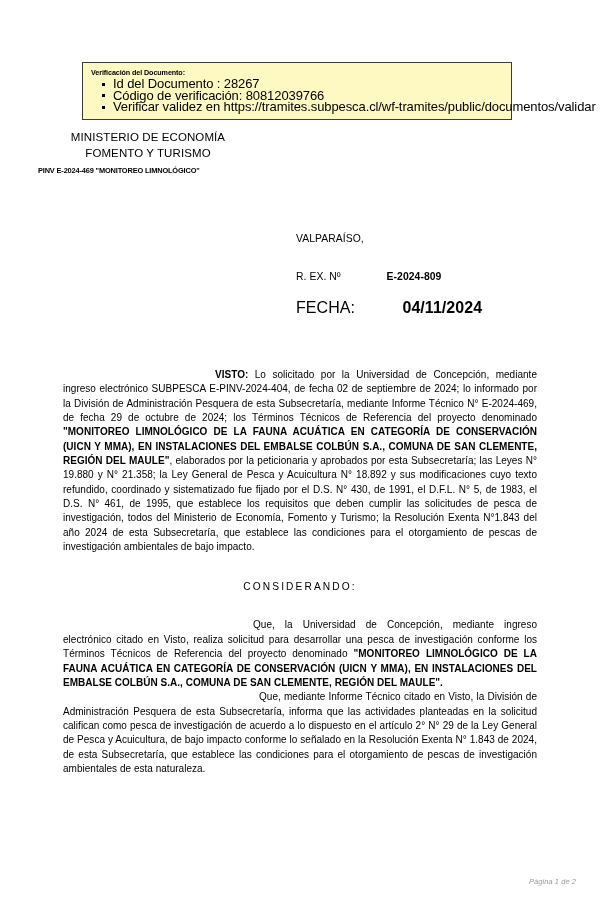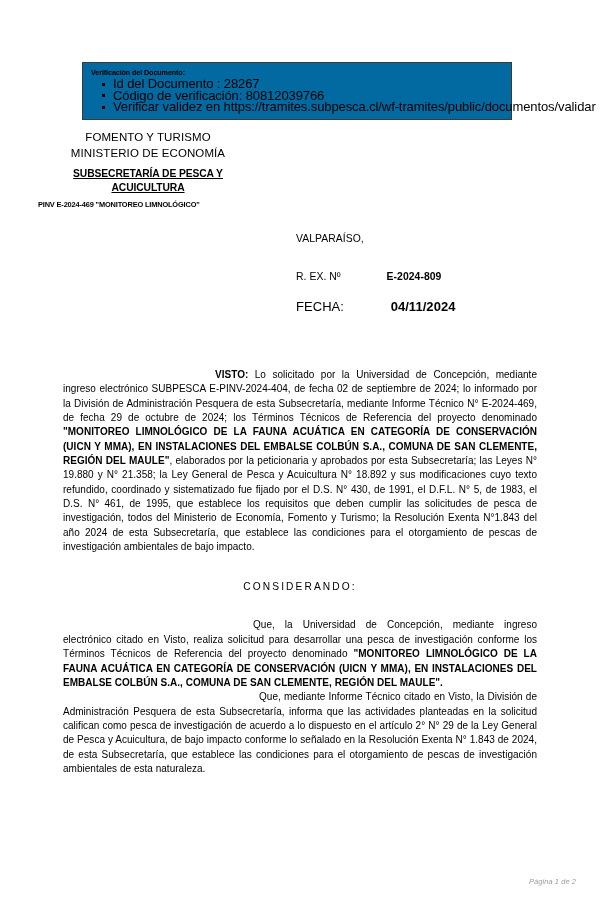--- a/index.html
+++ b/index.html
@@ -18,21 +18,21 @@
 
   
   .verif-box {
     position: absolute;
     left: 82px;
     top: 62px;
     width: 430px;
     height: 58px;
     border: 1.5px solid #3a3a3a;
     box-sizing: border-box;
-    background: #0369a1;
+    background: #fef9c3;
     padding: 4px 0 0 8px;
   }
   .verif-title {
     font-size: 7.2px;
     font-weight: bold;
     letter-spacing: -0.1px;
     line-height: 11px;
     color: #000;
   }
   .verif-list {
@@ -107,21 +107,21 @@
     letter-spacing: 0.05px;
   }
   .resnum {
     margin-top: 27px;
     font-size: 10.4px;
     letter-spacing: 0.05px;
   }
   .resnum b, .fecha b { font-weight: bold; padding-left: 43px; }
   .fecha {
     margin-top: 17px;
-    font-size: 13px;
+    font-size: 16px;
     letter-spacing: 0.05px;
   }
 
   
   .body-wrap {
     position: absolute;
     left: 63px;
     top: 368px;
     width: 474px;
   }
@@ -167,23 +167,22 @@
 <div class="verif-box">
   <div class="verif-title">Verificación del Documento:</div>
   <ul class="verif-list">
     <li>Id del Documento : 28267</li>
     <li>Código de verificación: 80812039766</li>
     <li>Verificar validez en https://tramites.subpesca.cl/wf-tramites/public/documentos/validar</li>
   </ul>
 </div>
 
 <div class="inst-header">
+  <div class="inst-line">MINISTERIO DE ECONOMÍA</div>
   <div class="inst-line">FOMENTO Y TURISMO</div>
-  <div class="inst-line">MINISTERIO DE ECONOMÍA</div>
-  <div class="inst-sub">SUBSECRETARÍA DE PESCA Y ACUICULTURA</div>
   <div class="inst-pinv">PINV E-2024-469 "MONITOREO LIMNOLÓGICO"</div>
 </div>
 
 <div class="right-col">
   <div class="city">VALPARAÍSO,</div>
   <div class="resnum"><span>R. EX. Nº </span><b>E-2024-809</b></div>
   <div class="fecha"><span>FECHA: </span><b>04/11/2024</b></div>
 </div>
 
 <div class="body-wrap">

